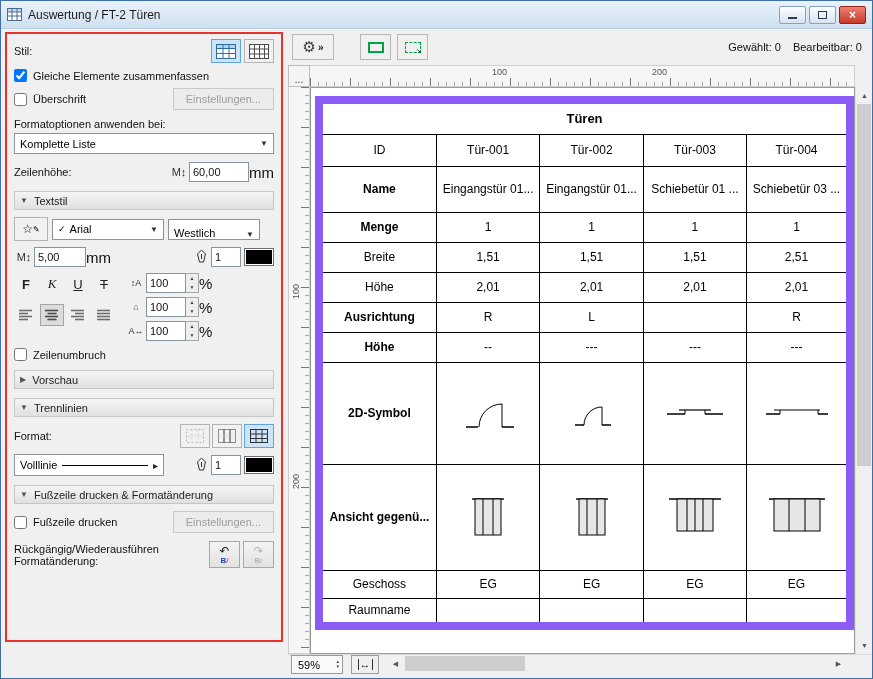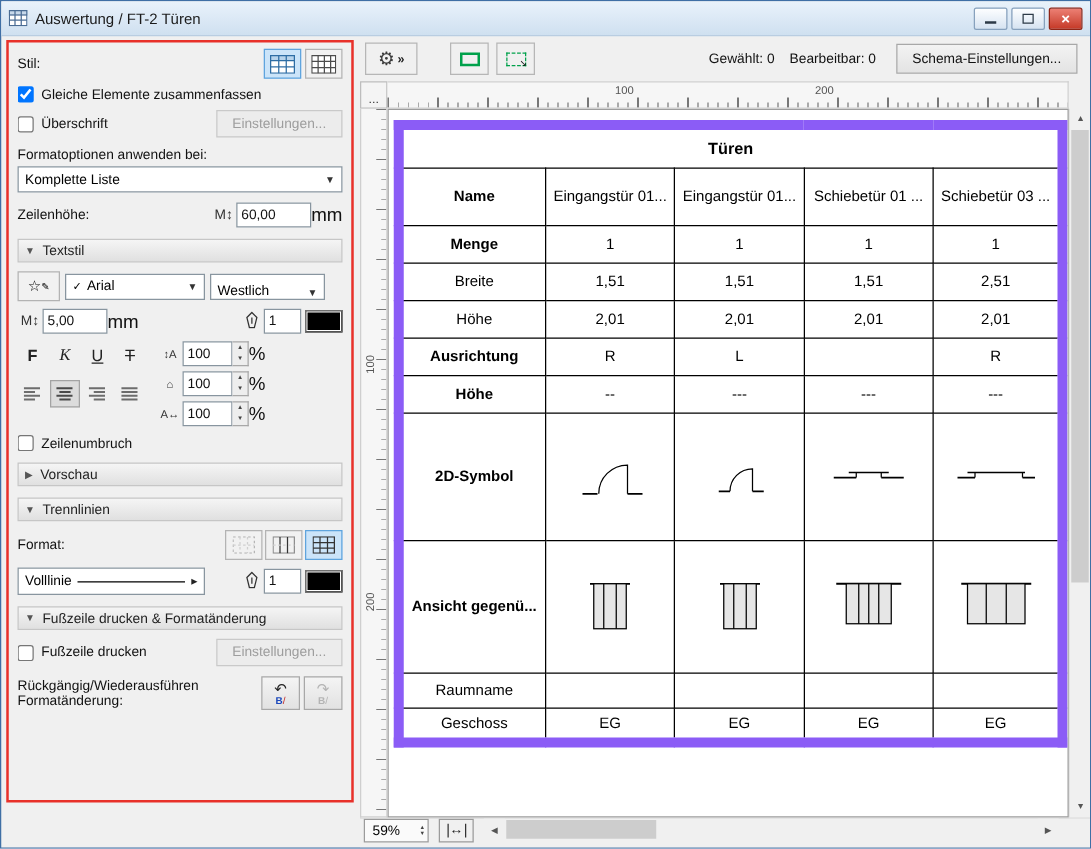--- a/index.html
+++ b/index.html
@@ -409,21 +409,20 @@
             <span class="mq1"></span>
           </div>
         <div class="sel-btn">
             <span class="mq2">
               <span class="hl">↘</span>
             </span>
           </div>
         <span class="sp"></span>
         <span class="count-lbl">Gewählt: 0</span>
         <span class="count-lbl" style="margin-left:6px;">Bearbeitbar: 0</span>
-        <button class="btn schema-btn" style="margin-left:10px;">Schema-Einstellungen...</button>
       </div>
 
       <div class="ruler-row">
         <div class="ruler-corner">...</div>
         <div class="ruler-h">
           <span class="hlab" style="left:182px;">100</span>
           <span class="hlab" style="left:342px;">200</span>
         </div>
         <div class="ruler-h-cap"></div>
       </div>
@@ -440,20 +439,27 @@
                 <col style="width:118px">
                 <col style="width:104px">
                 <col style="width:104px">
                 <col style="width:104px">
                 <col style="width:104px">
               </colgroup>
             <tbody>
                 <tr class="t-title" style="height:34px;">
               <td colspan="5">Türen</td>
             </tr>
+            <tr style="height:32px;">
+              <td>ID</td>
+              <td>Tür-001</td>
+              <td>Tür-002</td>
+              <td>Tür-003</td>
+              <td>Tür-004</td>
+            </tr>
             <tr style="height:46px;">
               <td class="lab-l">Name</td>
               <td class="small">Eingangstür 01...</td>
               <td class="small">Eingangstür 01...</td>
               <td class="small">Schiebetür 01 ...</td>
               <td class="small">Schiebetür 03 ...</td>
             </tr>
             <tr style="height:30px;">
               <td class="lab-l">Menge</td>
               <td>1</td>
@@ -548,32 +554,32 @@
               <td class="symcell">
                 <svg width="64" height="46">
                   <line x1="4" y1="6" x2="60" y2="6" stroke="#000" stroke-width="1.6"></line>
                   <rect x="9" y="6" width="46" height="32" fill="#e6e6e6" stroke="#000"></rect>
                   <line x1="24" y1="6" x2="24" y2="38" stroke="#000"></line>
                   <line x1="40" y1="6" x2="40" y2="38" stroke="#000"></line>
                 </svg>
               </td>
             </tr>
             <tr style="height:28px;">
+              <td>Geschoss</td>
+              <td>EG</td>
+              <td>EG</td>
+              <td>EG</td>
+              <td>EG</td>
+            </tr>
+            <tr style="height:28px;">
               <td>Raumname</td>
               <td></td>
               <td></td>
               <td></td>
               <td></td>
-            </tr>
-            <tr style="height:28px;">
-              <td>Geschoss</td>
-              <td>EG</td>
-              <td>EG</td>
-              <td>EG</td>
-              <td>EG</td>
             </tr>
           </tbody>
             </table>
         </div>
 
         <div class="vscroll">
           <div class="sb-arrow">▲</div>
           <div class="vtrack">
               <div class="thumb-v"></div>
             </div>

